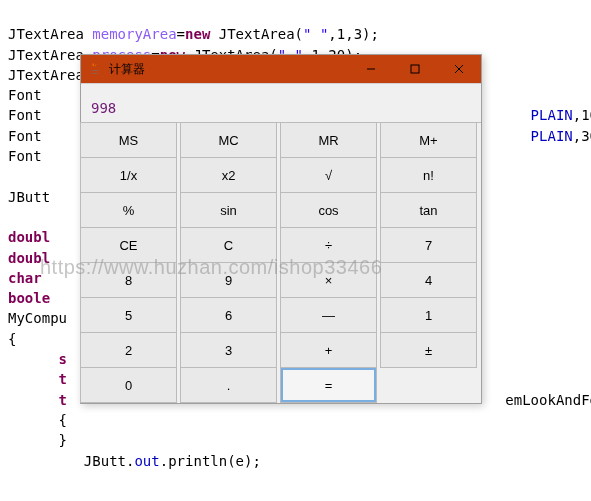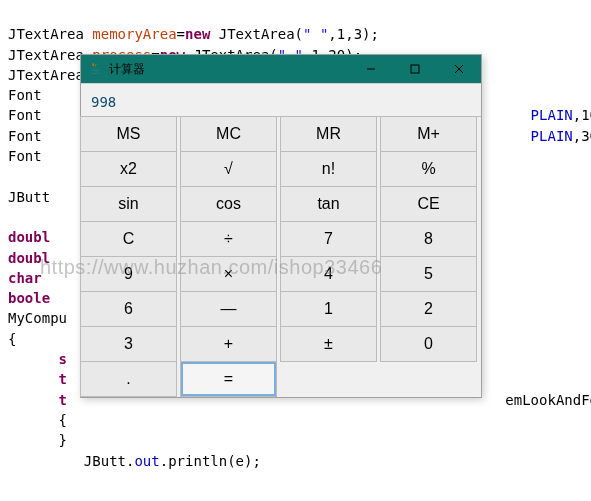--- a/index.html
+++ b/index.html
@@ -1,30 +1,30 @@
 <!DOCTYPE html>
 <html><head>
 <meta charset="utf-8">
 <style>
 body{margin:0;font-family:"SimSun","Consolas",monospace;font-size:14px;background:#fff;overflow:hidden;width:591px;height:501px;position:relative}
 .code{padding:4px 8px;line-height:1.45;white-space:pre;color:#000}
 .kw{color:#7f0055;font-weight:bold}
-.var{color:#c2410c}
+.var{color:#8b5cf6}
 .str{color:#2a00ff}
 .fld{color:#0000c0;}
 .watermark{position:absolute;top:256px;left:40px;font-family:Liberation Sans, sans-serif;font-size:20px;color:rgba(140,140,140,0.5);letter-spacing:.5px;pointer-events:none;z-index:5}
 .calc{position:absolute;top:54px;left:80px;width:400px;background:#f0f0f0;border:1px solid #a0a0a0;box-shadow:2px 2px 8px rgba(0,0,0,.2);z-index:3}
-.titlebar{display:flex;align-items:center;height:28px;background:#0f766e;border-bottom:1px solid #d0d0d0;font-size:12px}
+.titlebar{display:flex;align-items:center;height:28px;background:#c2410c;border-bottom:1px solid #d0d0d0;font-size:12px}
 .titlebar .ico{width:16px;height:16px;margin:0 6px;display:inline-flex;align-items:center;justify-content:center}
 .titlebar .ttl{flex:1}
 .winbtn{width:44px;height:28px;display:flex;align-items:center;justify-content:center;font-size:13px;font-family:Arial}
-.mem{padding:10px 10px 2px 10px;font-size:14px;color:#0c4a6e;height:20px}
+.mem{padding:16px 10px 2px 10px;font-size:14px;color:#701a75;height:20px}
 .disp{padding:2px 10px 8px 10px;font-size:28px;color:#000}
 .grid{display:grid;grid-template-columns:repeat(4,1fr);gap:0;border-top:1px solid #bbb}
-.btn{height:34px;display:flex;align-items:center;justify-content:center;background:#e9e9e9;border:1px solid #bbb;margin:-1px 4px 0 -1px;font-size:16px;color:#000;cursor:pointer;font-family:Arial}
+.btn{height:34px;display:flex;align-items:center;justify-content:center;background:#e9e9e9;border:1px solid #bbb;margin:-1px 4px 0 -1px;font-size:13px;color:#000;cursor:pointer;font-family:Arial}
 .btn.focus{outline:2px solid #7aaee0;outline-offset:-3px;background:#f5f5f5}
 svg{display:block}
 </style>
 </head>
 <body>
 
 <div class="code">
 <span>JTextArea </span><span class="var">memoryArea</span><span>=</span><span class="kw">new</span><span> JTextArea(</span><span class="str">" "</span><span>,1,3);</span>
 <span>JTextArea </span><span class="var">process</span><span>=</span><span class="kw">new</span><span> JTextArea(</span><span class="str">" "</span><span>,1,20);</span>
 <span>JTextArea </span><span class="var">dispresult</span><span>=</span><span class="kw">new</span><span> JTextArea(</span><span class="str">"0   "</span><span>,1,20);</span>
@@ -76,20 +76,21 @@
           <line x1="9" y1="1" x2="1" y2="9" stroke="#000"></line>
         </svg>
       </div>
   </div>
   <div class="mem">998</div>
   <div class="grid" id="grid">
       <div class="btn">MS</div>
       <div class="btn">MC</div>
       <div class="btn">MR</div>
       <div class="btn">M+</div>
+      <div class="btn">1/x</div>
       <div class="btn">x2</div>
       <div class="btn">√</div>
       <div class="btn">n!</div>
       <div class="btn">%</div>
       <div class="btn">sin</div>
       <div class="btn">cos</div>
       <div class="btn">tan</div>
       <div class="btn">CE</div>
       <div class="btn">C</div>
       <div class="btn">÷</div>

